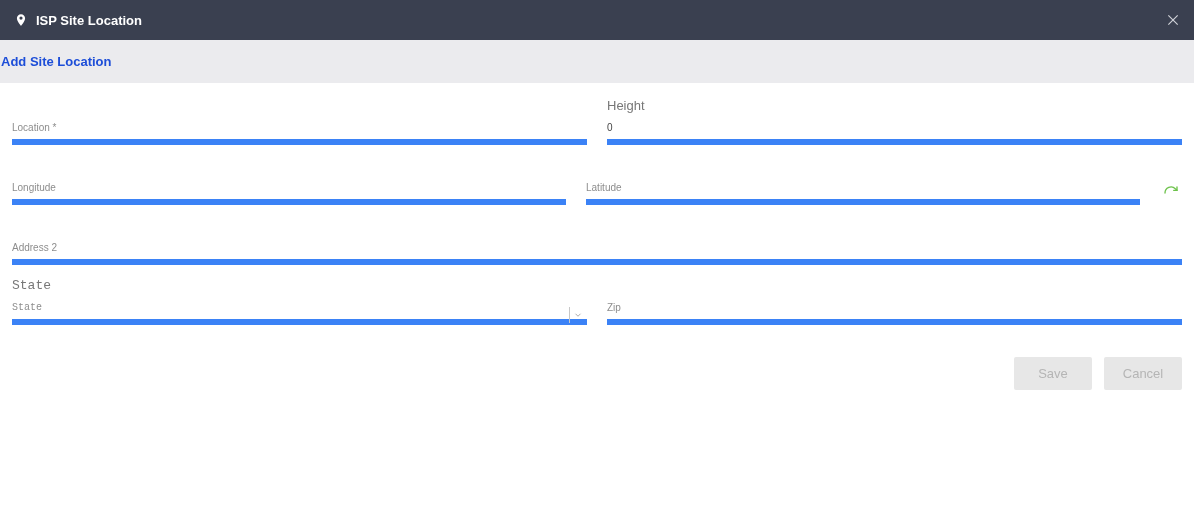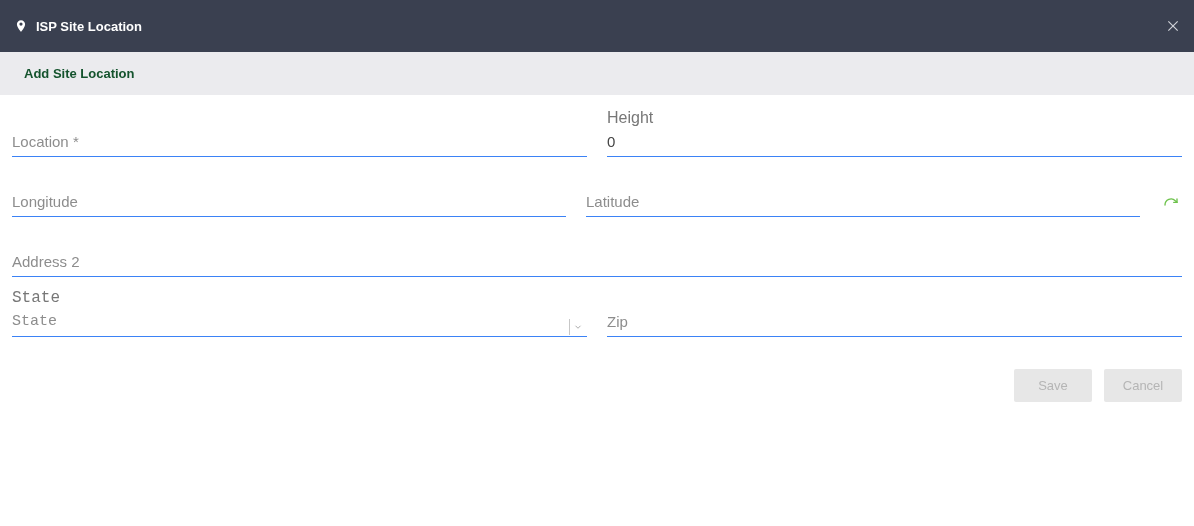--- a/index.html
+++ b/index.html
@@ -14,21 +14,21 @@
   .modal {
     width: 1194px;
     background: #fff;
   }
   .titlebar {
     background: #3a4050;
     color: #fff;
     display: flex;
     align-items: center;
     padding: 0 14px;
-    height: 52px;
+    height: 40px;
   }
   .titlebar .icon {
     margin-right: 8px;
     display: inline-flex;
     align-items: center;
   }
   .titlebar .title {
     font-weight: bold;
     font-size: 13px;
     flex: 0 0 auto;
@@ -36,24 +36,24 @@
   .titlebar .spacer { flex: 1 1 auto; }
   .titlebar .close {
     cursor: pointer;
     font-size: 18px;
     color: #d0d2d8;
     display: inline-flex;
     align-items: center;
   }
   .subheader {
     background: #ebebee;
-    color: #14532d;
+    color: #1d4ed8;
     font-weight: bold;
     font-size: 13px;
-    padding: 14px 24px;
+    padding: 14px 1px;
   }
   .form {
     padding: 6px 12px 0 12px;
   }
   .row {
     display: flex;
     align-items: flex-end;
     gap: 20px;
     min-height: 60px;
     margin-top: 0;
@@ -62,28 +62,28 @@
   .field {
     position: relative;
     flex: 1 1 0;
     padding-top: 18px;
     padding-bottom: 4px;
   }
   .field .float-label {
     position: absolute;
     top: 0;
     left: 0;
-    font-size: 16px;
+    font-size: 13px;
     color: #777;
   }
   .field input, .field .select-display {
     width: 100%;
     border: none;
-    border-bottom: 1px solid #3b82f6;
-    font-size: 15px;
+    border-bottom: 6px solid #3b82f6;
+    font-size: 10px;
     padding: 6px 0 6px 0;
     background: transparent;
     outline: none;
     color: #444;
   }
   .field input::placeholder, .select-placeholder {
     color: #8d8d8d;
   }
   .select-wrap {
     position: relative;

